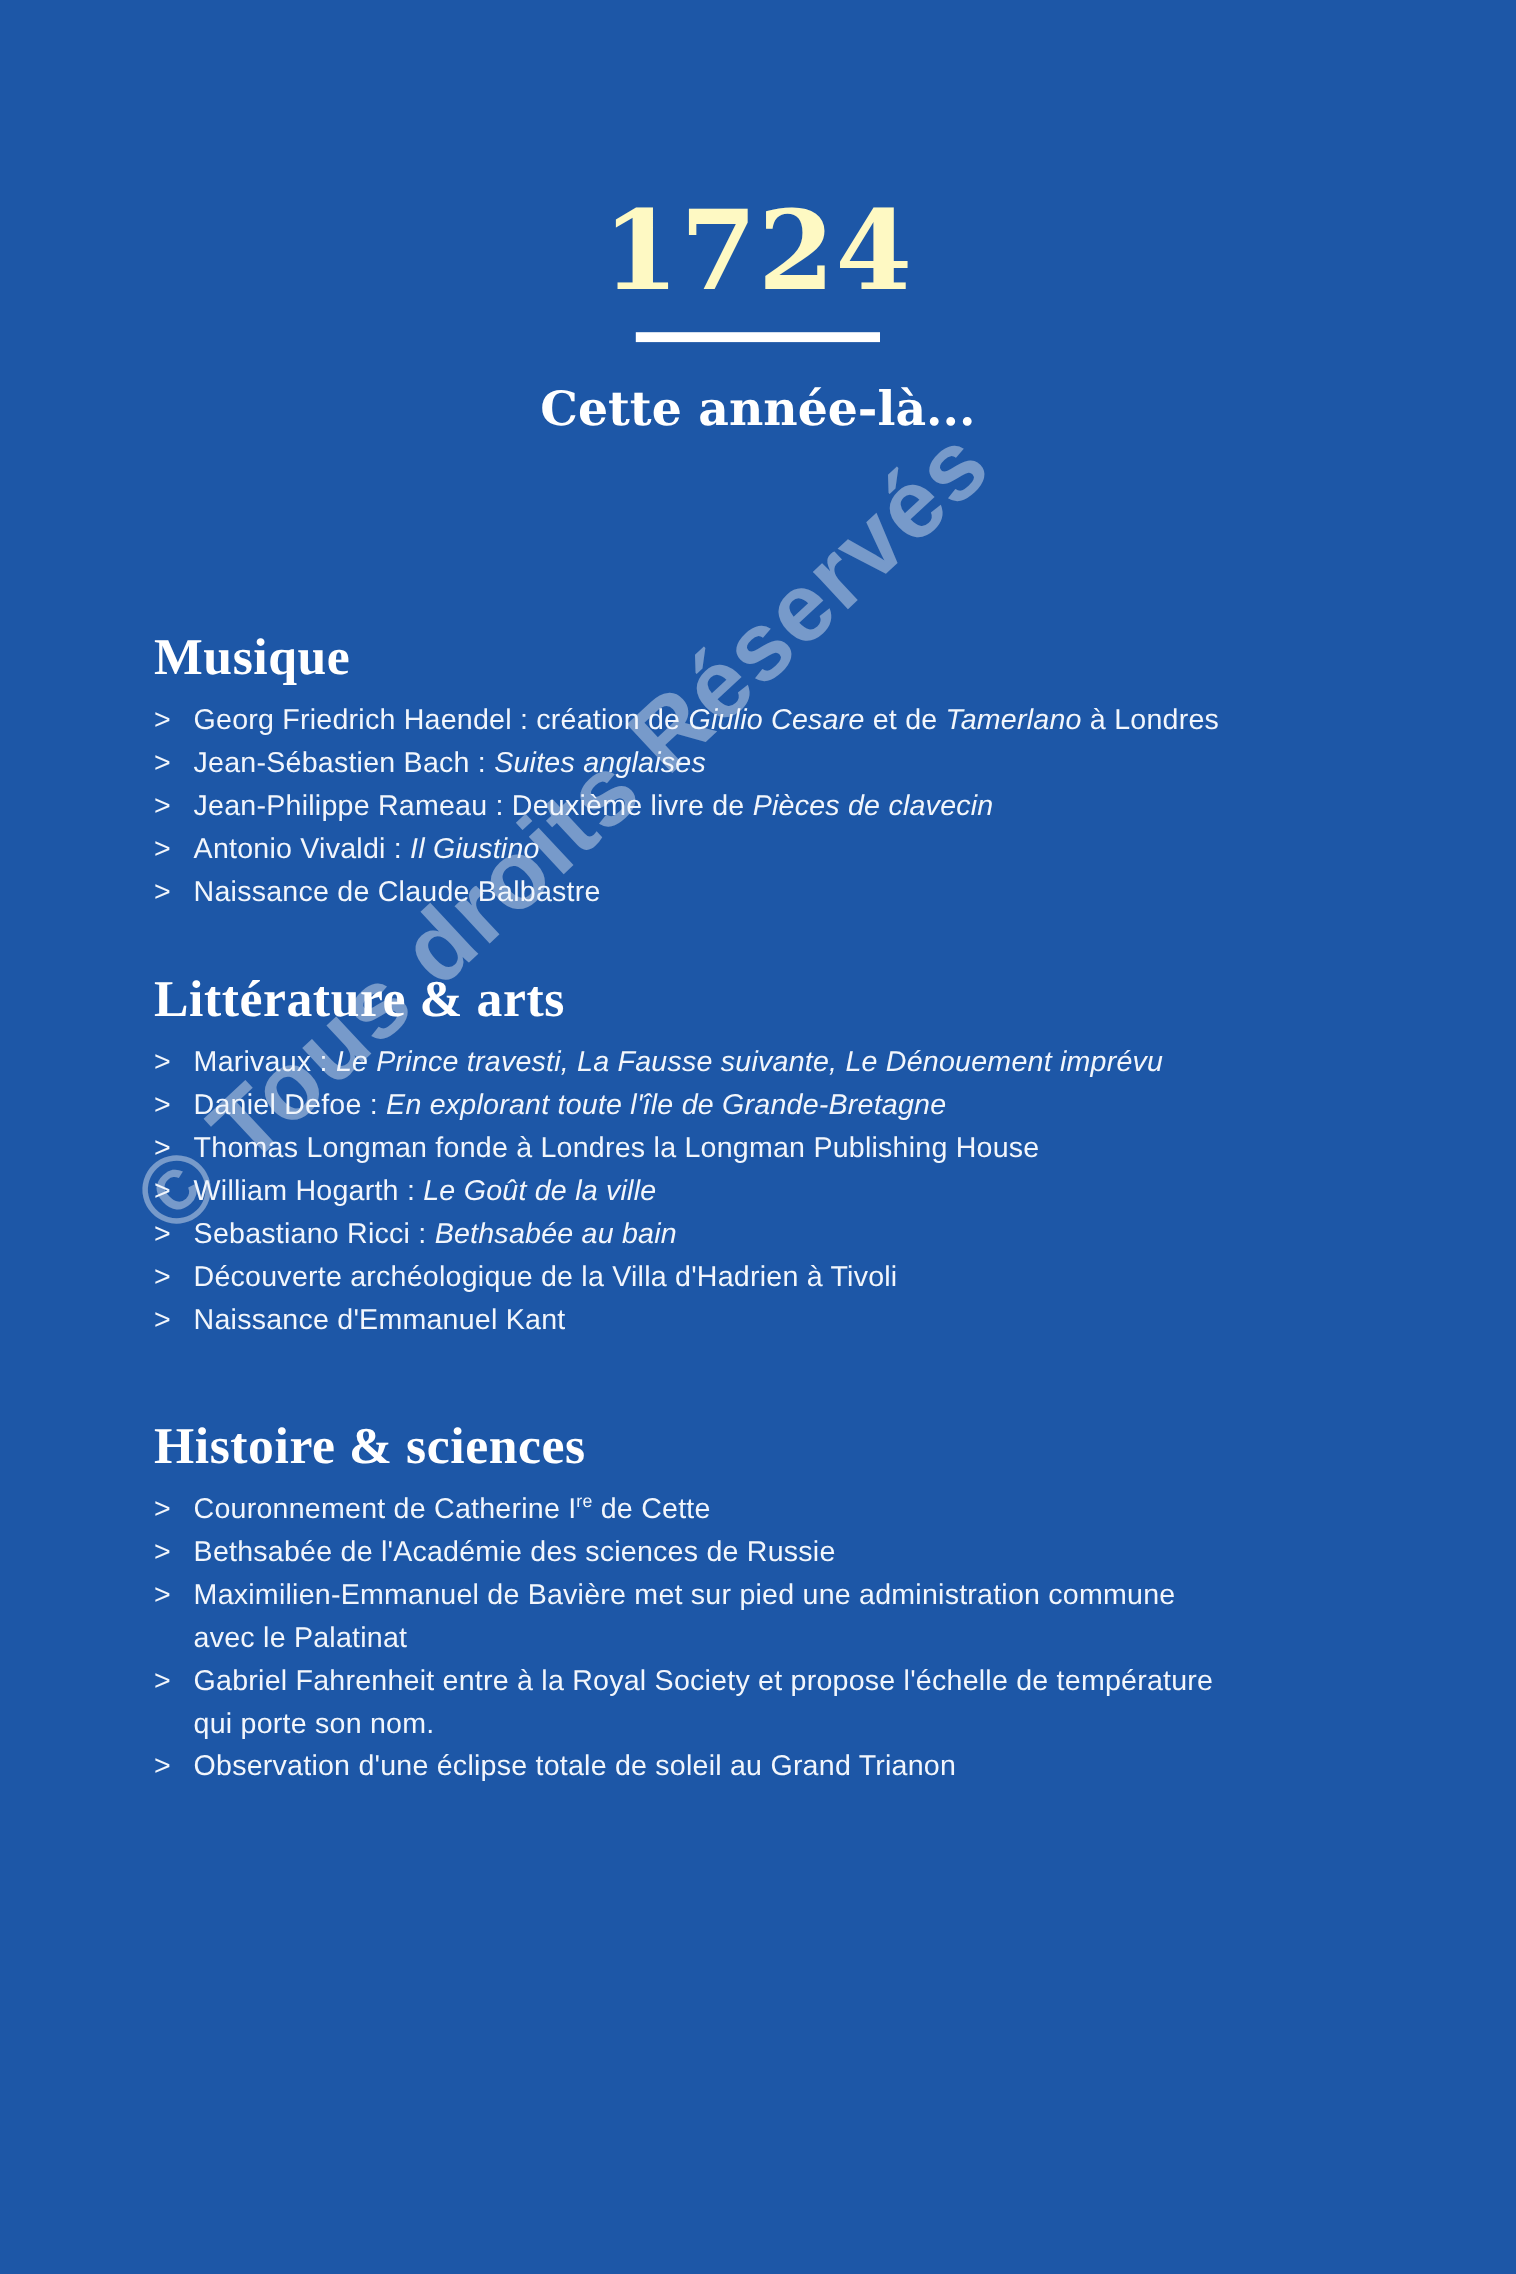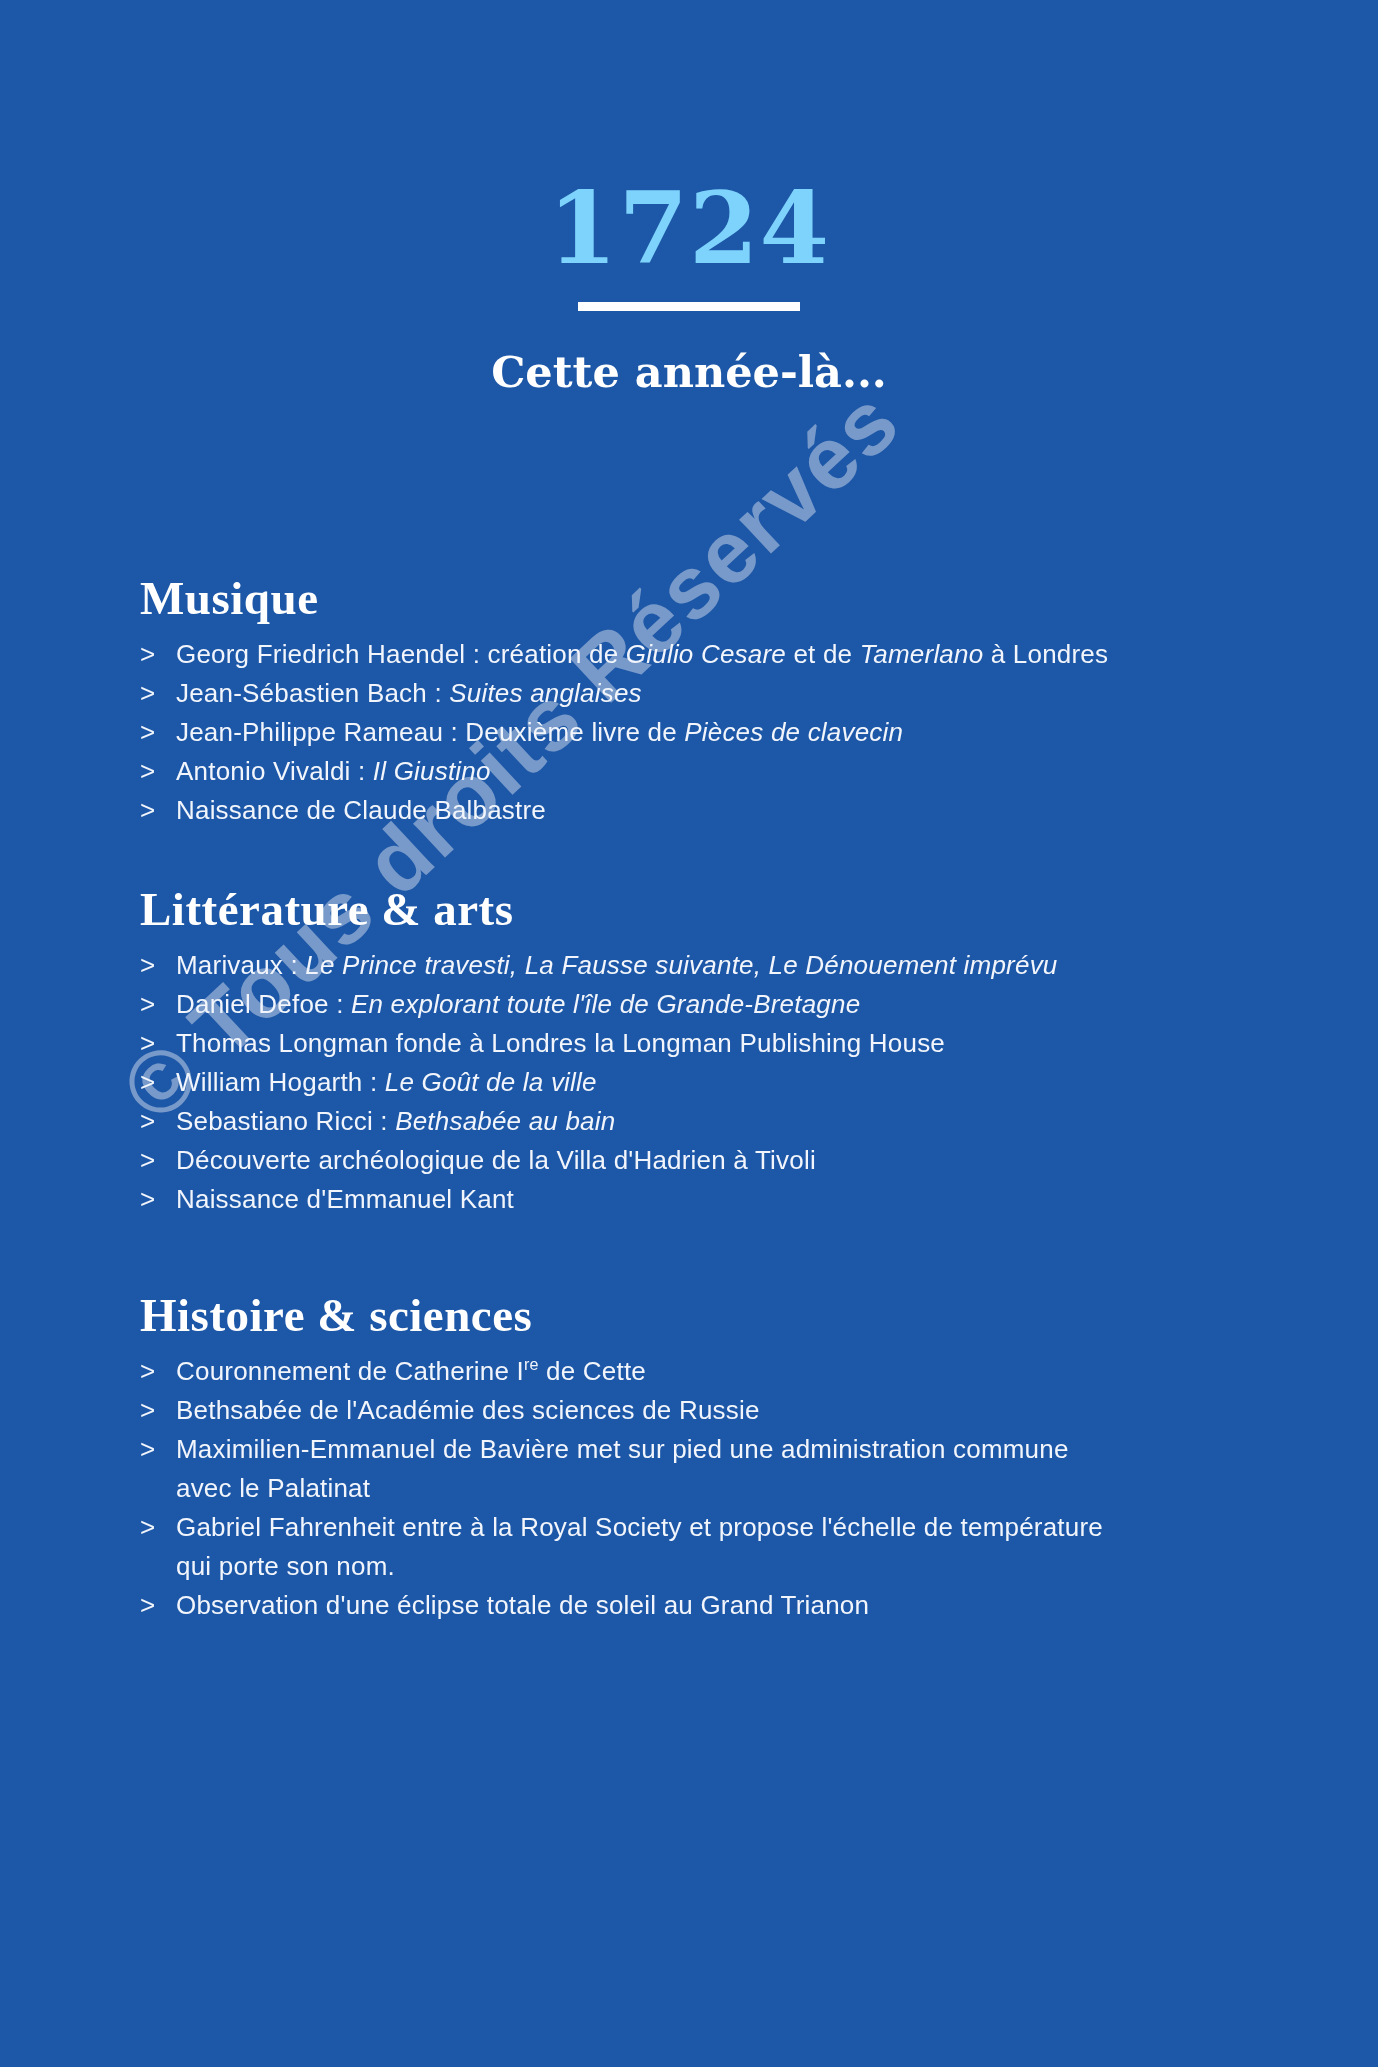--- a/index.html
+++ b/index.html
@@ -36,21 +36,21 @@
     white-space: nowrap;
     pointer-events: none;
   }
   .year-title {
     margin: 0;
     padding-top: 178px;
     font-family: "DejaVu Serif", "Liberation Serif", serif;
     font-size: 100px;
     font-weight: 700;
     line-height: 1;
-    color: #7dd3fc;
+    color: #fef9c3;
     text-align: center;
     letter-spacing: 1px;
   }
   .title-underline {
     width: 222px;
     height: 9px;
     background: #FFFFFF;
     margin: 24px auto 0;
   }
   .page-subtitle {

